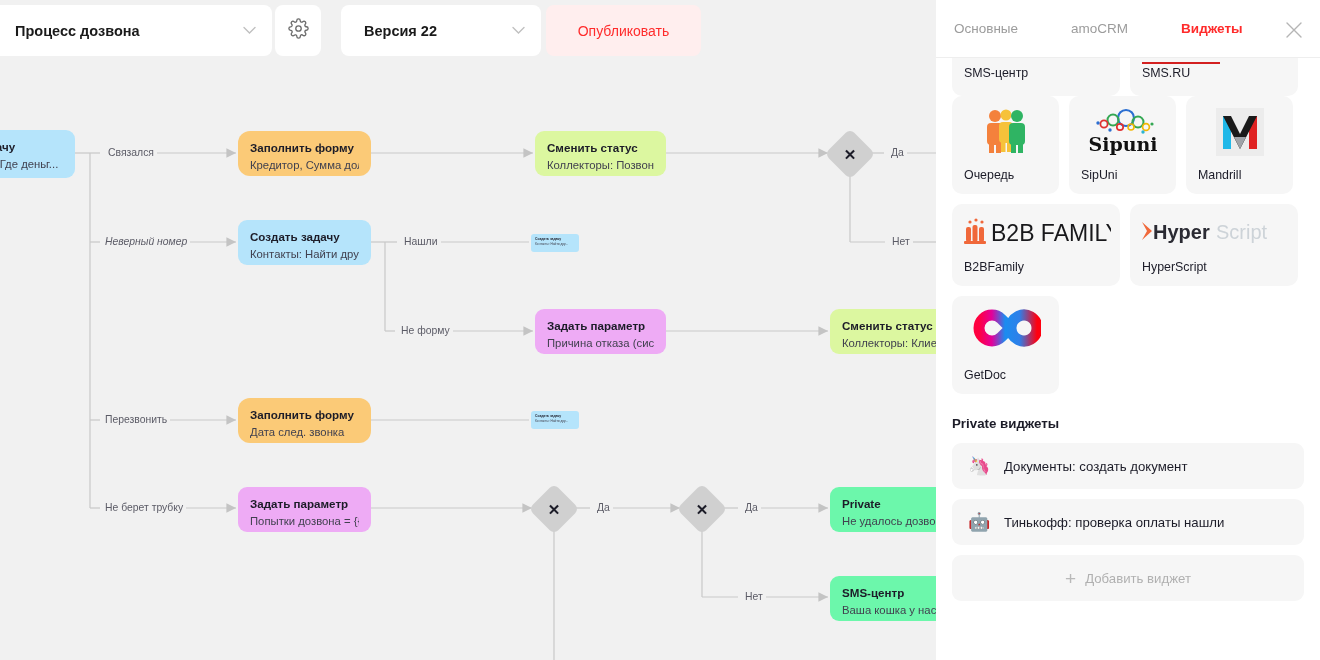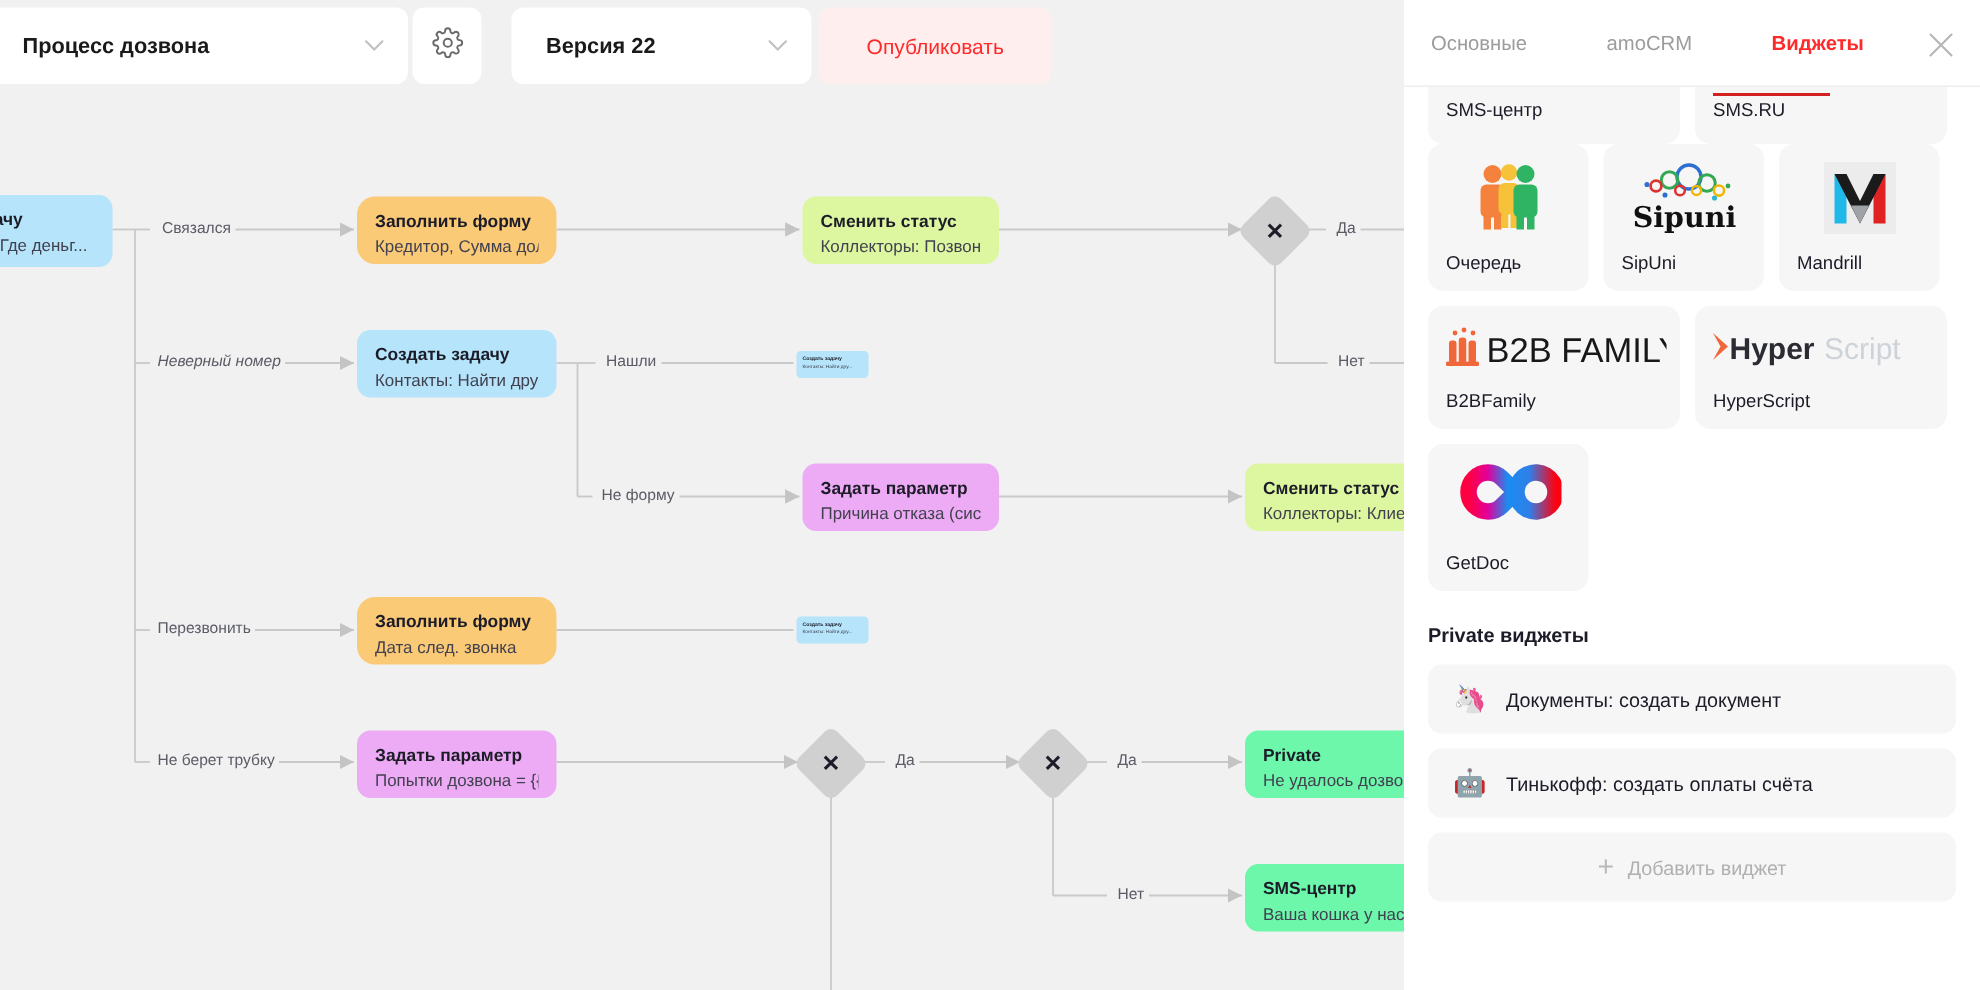--- a/index.html
+++ b/index.html
@@ -465,21 +465,21 @@
 
       <div class="section-title">Private виджеты</div>
 
       <div class="prow">
         <span class="pemoji">🦄</span>
         <span class="plabel">Документы: создать документ</span>
       </div>
 
       <div class="prow">
         <span class="pemoji">🤖</span>
-        <span class="plabel">Тинькофф: создать оплаты счёта</span>
+        <span class="plabel">Тинькофф: проверка оплаты нашли</span>
       </div>
 
       <div id="add-widget-row">
         <span class="plus">+</span>
         <span class="alabel">Добавить виджет</span>
       </div>
 
     </div>
   </div>
 </div>

